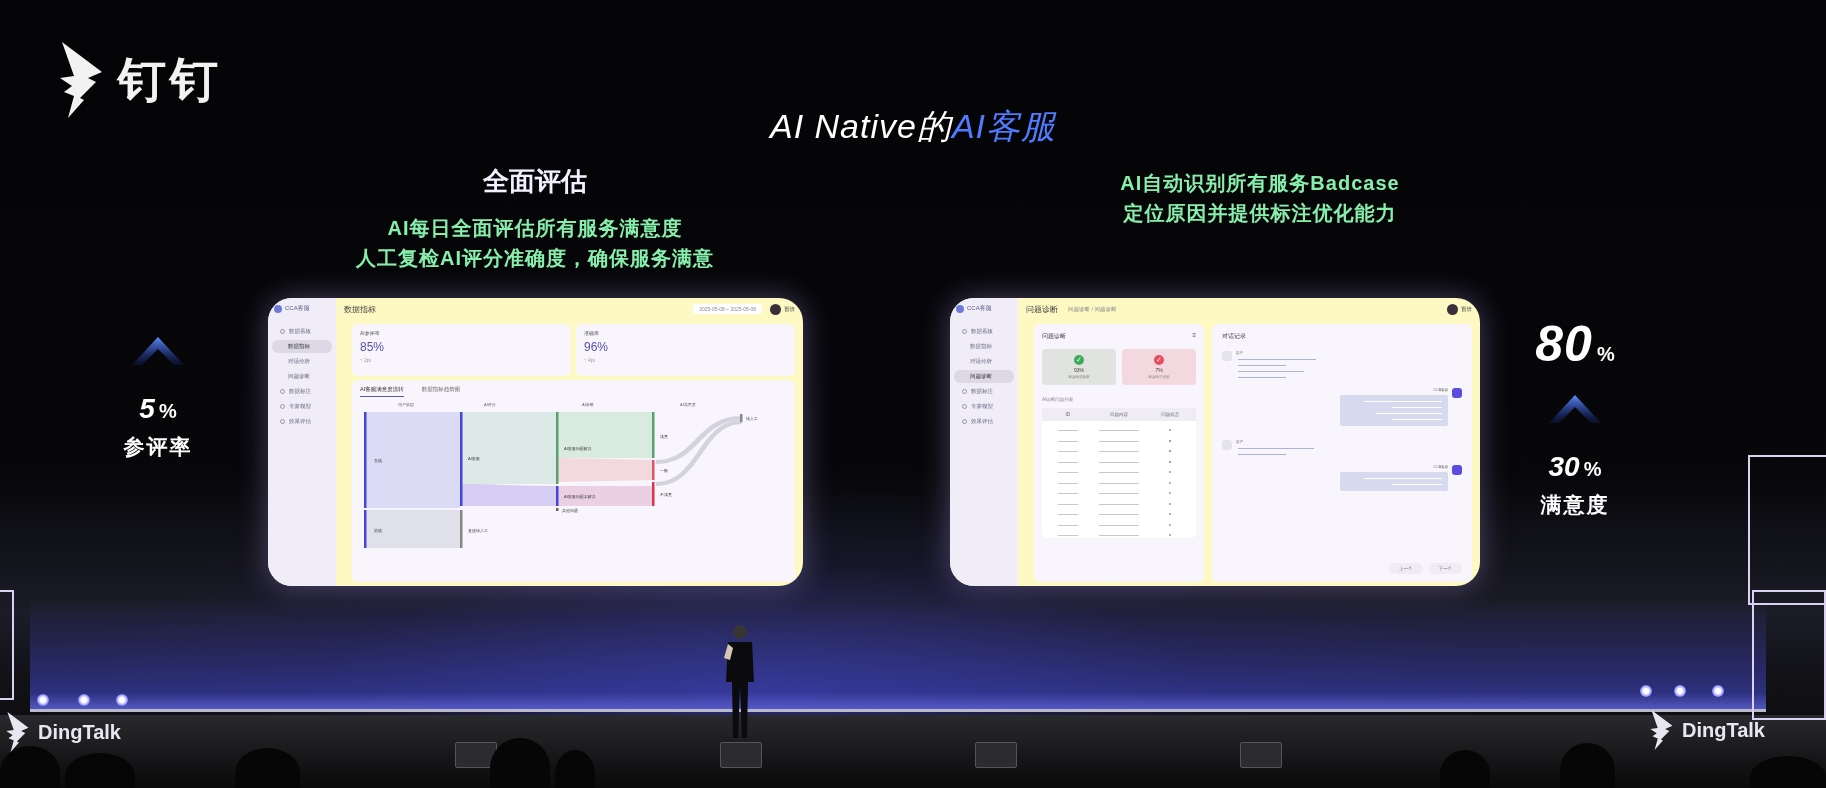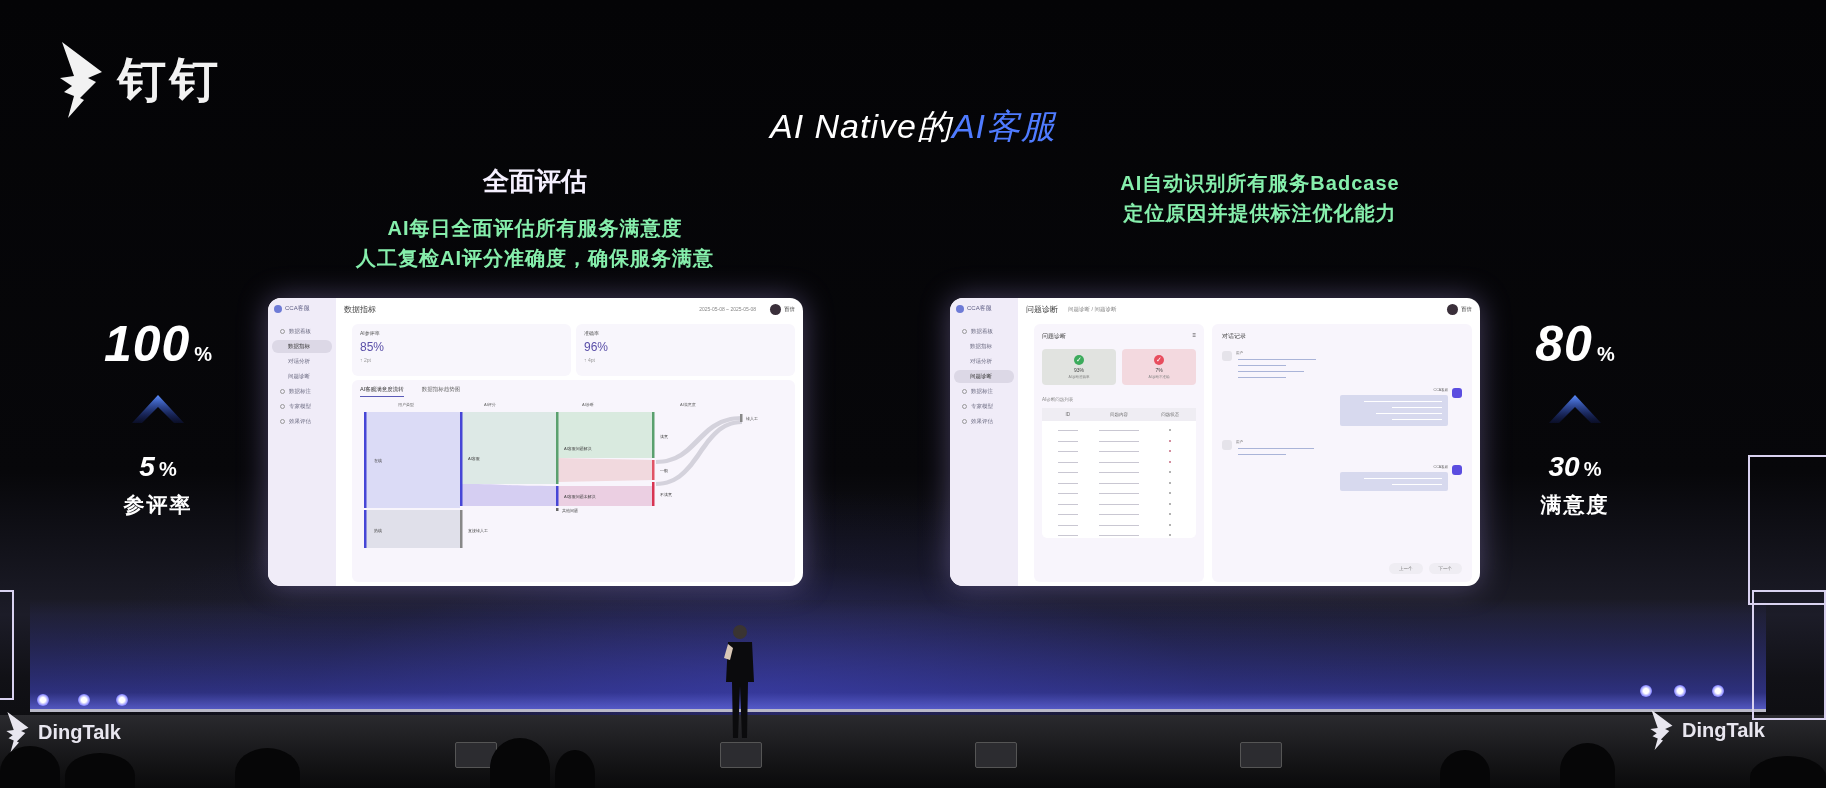--- a/index.html
+++ b/index.html
@@ -45,21 +45,21 @@
   .stat .big { font-size: 50px; font-weight: bold; font-style: italic; letter-spacing: 1px; }
   .stat .pct { font-size: 20px; font-weight: bold; margin-left: 4px; }
   .stat .chev { width: 56px; height: 34px; margin: 18px auto 22px; }
   .stat .small { font-size: 28px; font-weight: bold; font-style: italic; }
   .stat .label { font-size: 21px; font-weight: bold; margin-top: 8px; letter-spacing: 2px; }
   .stat-left { left: 78px; top: 315px; }
   .stat-right { left: 1495px; top: 315px; }
 
   
   .monitor {
-    position: absolute; background: #ffffff; border-radius: 13px;
+    position: absolute; background: #fef9c3; border-radius: 24px;
     box-shadow: 0 0 30px rgba(190,170,255,0.35);
     overflow: hidden; color: #4a4760;
   }
   .mon-left { left: 268px; top: 298px; width: 535px; height: 288px; }
   .mon-right { left: 950px; top: 298px; width: 530px; height: 288px; }
 
   .mon-sidebar { position: absolute; left: 0; top: 0; width: 68px; bottom: 0; background: #f0ecf8; padding-top: 4px; }
   .mon-sidebar .app { display:flex; align-items:center; gap:3px; font-size: 6px; padding: 2px 6px 10px; color:#5a5a80; }
   .mon-sidebar .app .dot { width: 8px; height: 8px; border-radius: 50%; background: #6e7bd6; }
   .mon-sidebar .item { font-size: 5.5px; padding: 3px 8px; margin: 2px 4px; color:#6a6a80; border-radius: 6px; display:flex; gap:4px; align-items:center; }
@@ -152,21 +152,20 @@
   <h2>全面评估</h2>
   <p>AI每日全面评估所有服务满意度</p>
   <p>人工复检AI评分准确度，确保服务满意</p>
 </div>
 <div class="section-head sec-right">
   <p>AI自动识别所有服务Badcase</p>
   <p>定位原因并提供标注优化能力</p>
 </div>
 
 <div class="stat stat-left">
-  <div><span class="big">100</span><span class="pct">%</span></div>
   <svg class="chev" viewBox="0 0 56 34">
     <defs>
         <linearGradient id="cg1" x1="0" y1="0" x2="0" y2="1">
           <stop offset="0" stop-color="#5b8dff"></stop>
           <stop offset="1" stop-color="#1b2f9a" stop-opacity="0.2"></stop>
         </linearGradient>
       </defs>
     <path d="M2 32 L28 4 L54 32 L44 32 L28 16 L12 32 Z" fill="url(#cg1)"></path>
   </svg>
   <div><span class="small">5</span><span class="pct">%</span></div>

